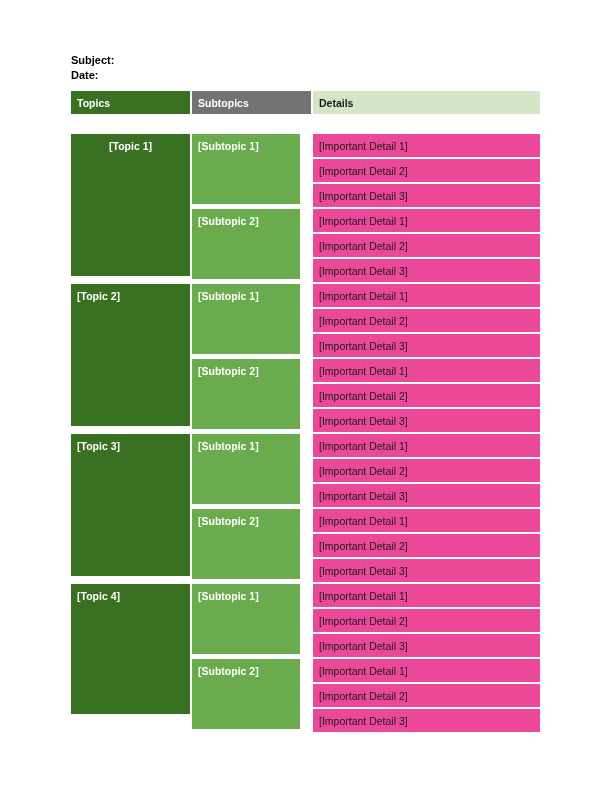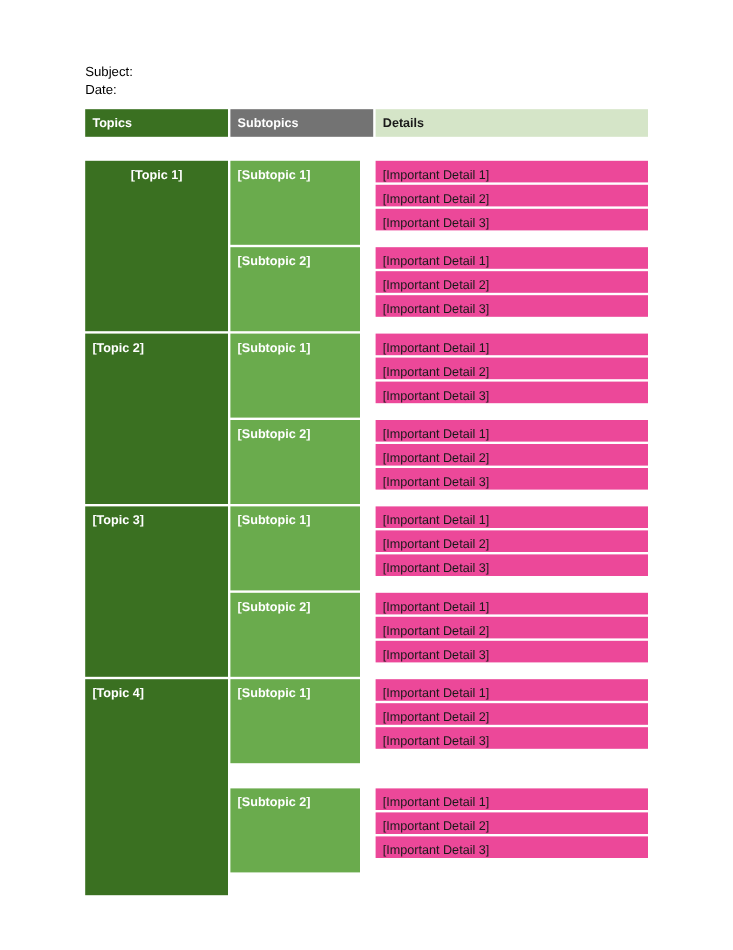--- a/index.html
+++ b/index.html
@@ -17,21 +17,21 @@
     position: relative;
     width: 611px;
     height: 792px;
     box-sizing: border-box;
   }
   .meta {
     position: absolute;
     left: 71px;
     top: 53px;
     font-size: 11px;
-    font-weight: normal;
+    font-weight: bold;
     color: #000000;
     line-height: 15px;
   }
   .meta div { white-space: pre; }
 
   .matrix {
     position: absolute;
     left: 71px;
     top: 91px;
     width: 469px;
@@ -43,21 +43,21 @@
     vertical-align: top;
   }
 
   
   .col-topic    { width: 121px; }
   .col-subtopic { width: 121px; }
   .col-detail   { width: 227px; }
 
   .cell {
     box-sizing: border-box;
-    padding: 5px 6px 0 6px;
+    padding: 5px 6px 18px 6px;
     font-size: 10.5px;
     line-height: 14px;
     white-space: nowrap;
     overflow: hidden;
   }
 
   
   .hdr-topic {
     background: #3a7021;
     color: #ffffff;
@@ -211,21 +211,21 @@
           <td>
             <div class="detail-stack">
               <div class="cell detail-cell">[Important Detail 1]</div>
               <div class="cell detail-cell">[Important Detail 2]</div>
               <div class="cell detail-cell">[Important Detail 3]</div>
             </div>
           </td>
         </tr>
         <tr>
           <td rowspan="2">
-            <div class="cell topic-cell" style="height: 180px;">[Topic 4]</div>
+            <div class="cell topic-cell" style="height: 130px;">[Topic 4]</div>
           </td>
           <td>
             <div class="cell subtopic-cell" style="height: 70px;">[Subtopic 1]</div>
           </td>
           <td>
             <div class="detail-stack">
               <div class="cell detail-cell">[Important Detail 1]</div>
               <div class="cell detail-cell">[Important Detail 2]</div>
               <div class="cell detail-cell">[Important Detail 3]</div>
             </div>

